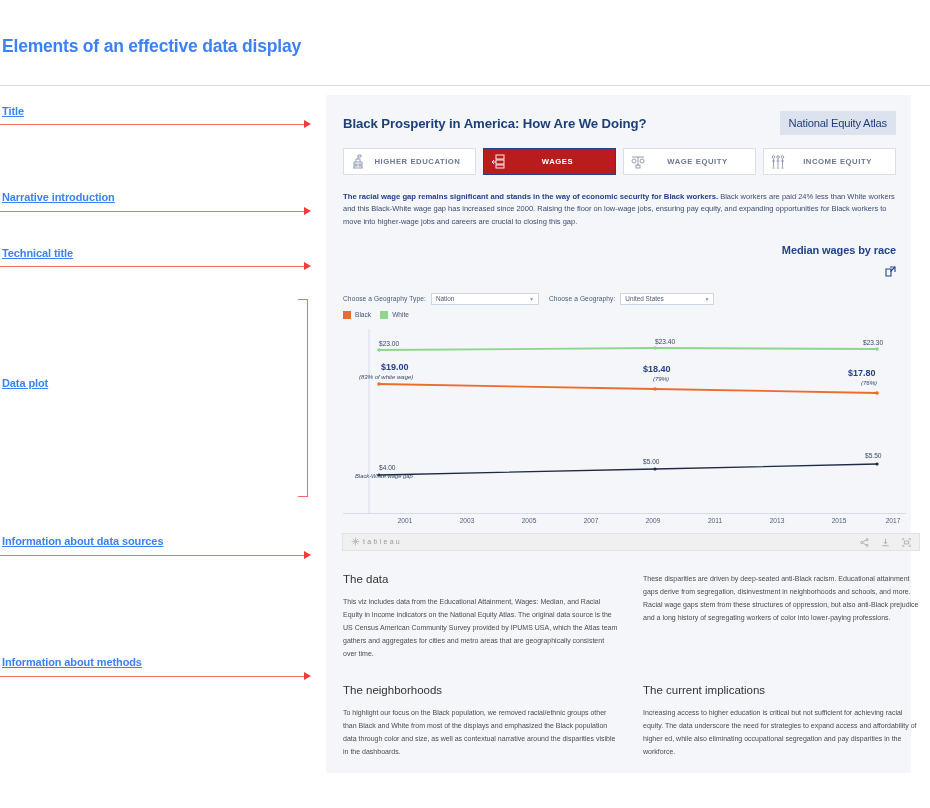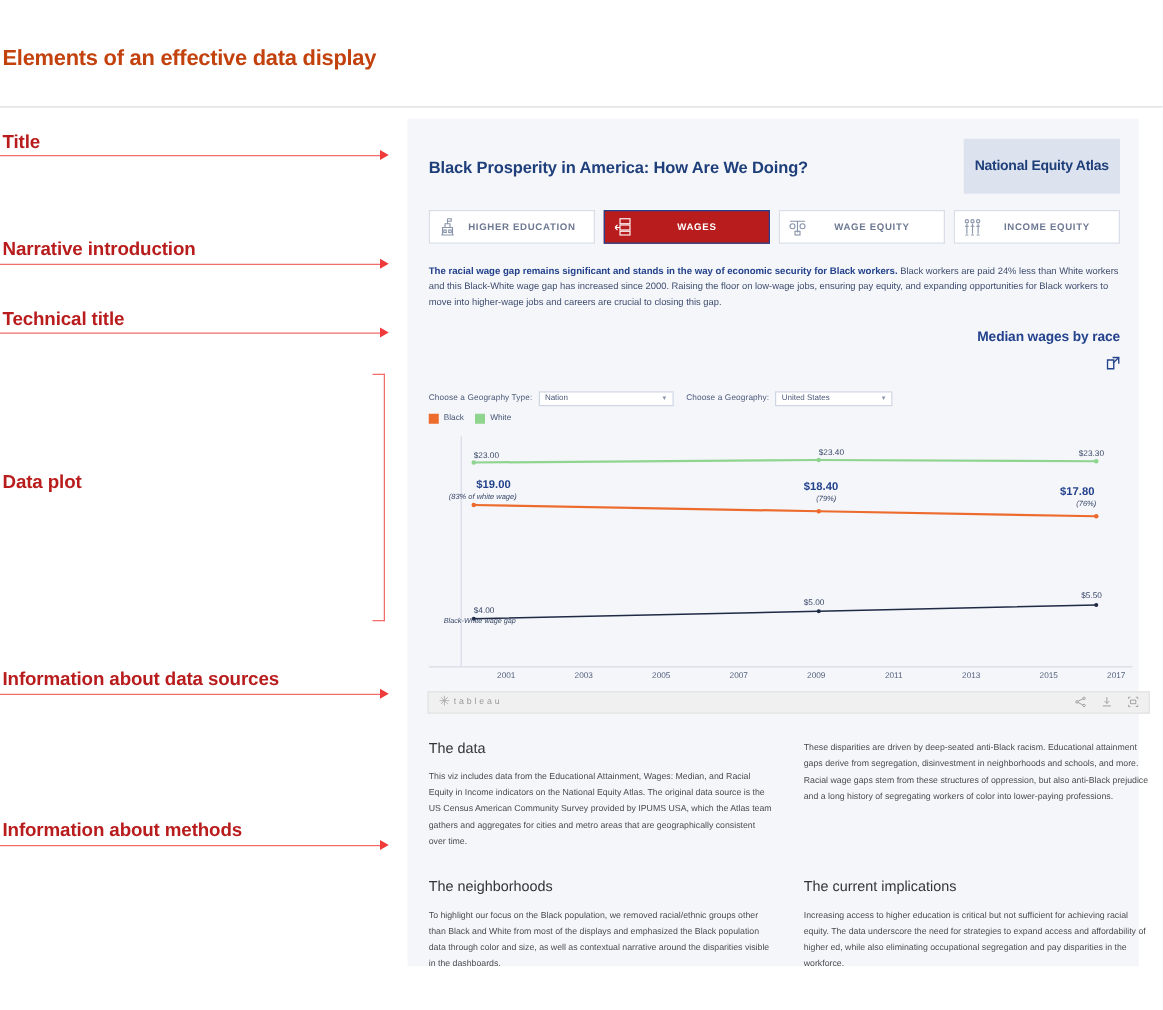--- a/index.html
+++ b/index.html
@@ -12,39 +12,40 @@
     position: relative;
     overflow: hidden;
   }
 
   
   .page-title {
     position: absolute;
     left: 2px; top: 36px;
     font-size: 17.5px;
     font-weight: bold;
-    color: #c2410c;
+    color: #3b82f6;
     letter-spacing: -0.2px;
   }
   .page-rule {
     position: absolute;
     left: 0; top: 85px;
     width: 930px; height: 1px;
     background: #dcdcdc;
   }
 
   
   .annot {
     position: absolute;
     left: 2px;
-    font-size: 15px;
+    font-size: 11px;
     font-weight: bold;
-    color: #b91c1c;
+    color: #3b82f6;
     white-space: nowrap;
     letter-spacing: -0.1px;
+    text-decoration: underline;
   }
   .arrow-line {
     position: absolute;
     left: 0;
     height: 1px;
     background: #f36b6b;
   }
   .arrow-head {
     position: absolute;
     width: 0; height: 0;
@@ -78,22 +79,22 @@
   .dash-title {
     font-size: 13.2px;
     font-weight: bold;
     color: #1f3f7a;
     letter-spacing: -0.1px;
   }
   .atlas-badge {
     background: #dde3ee;
     color: #1f3f7a;
     font-size: 11.2px;
-    font-weight: bold;
-    padding: 16px 9px;
+    font-weight: normal;
+    padding: 6px 9px;
     letter-spacing: -0.2px;
     white-space: nowrap;
   }
 
   
   .tabs {
     display: flex;
     gap: 7px;
     margin-top: 13px;
   }

